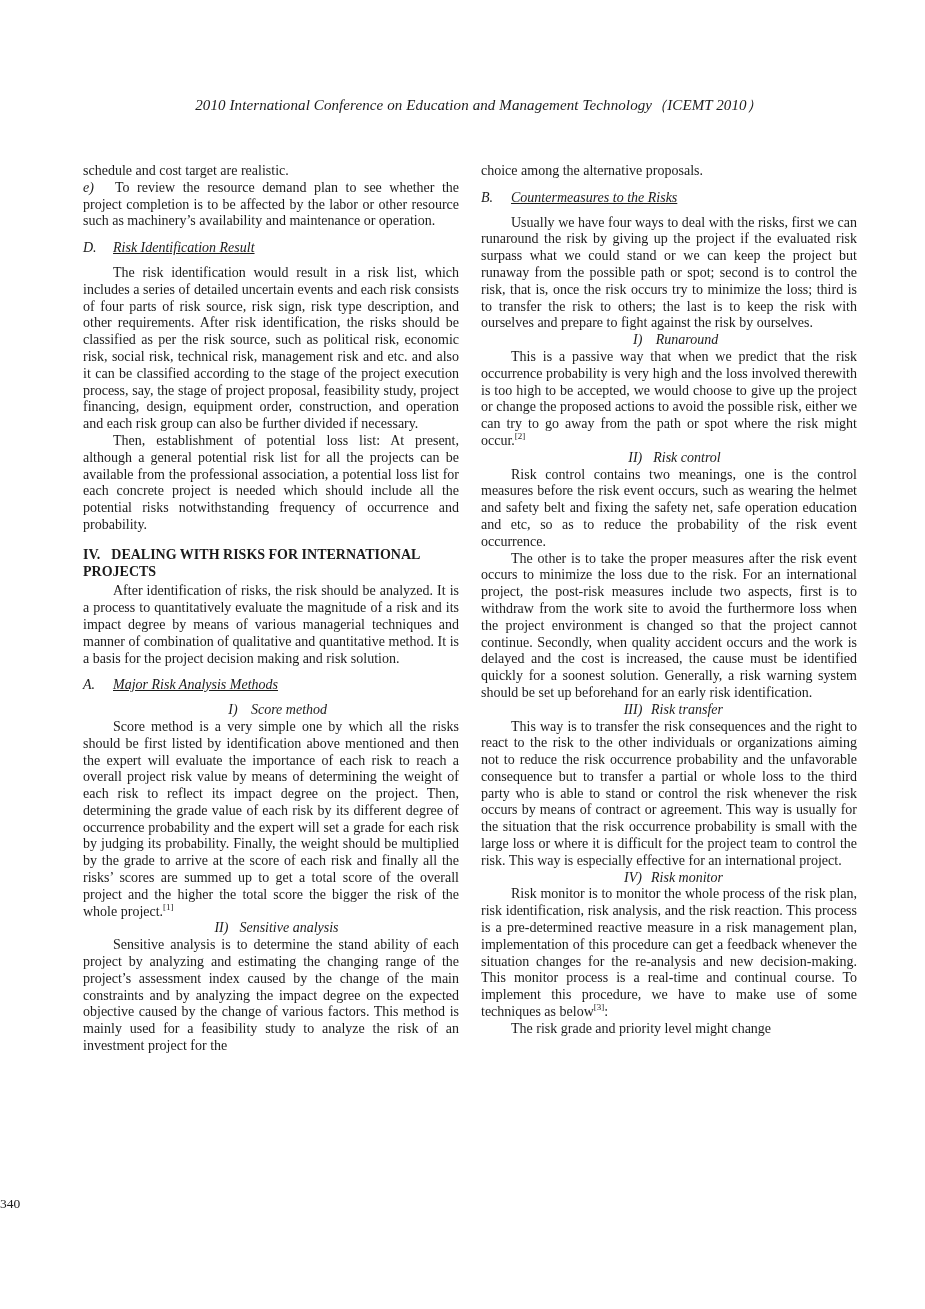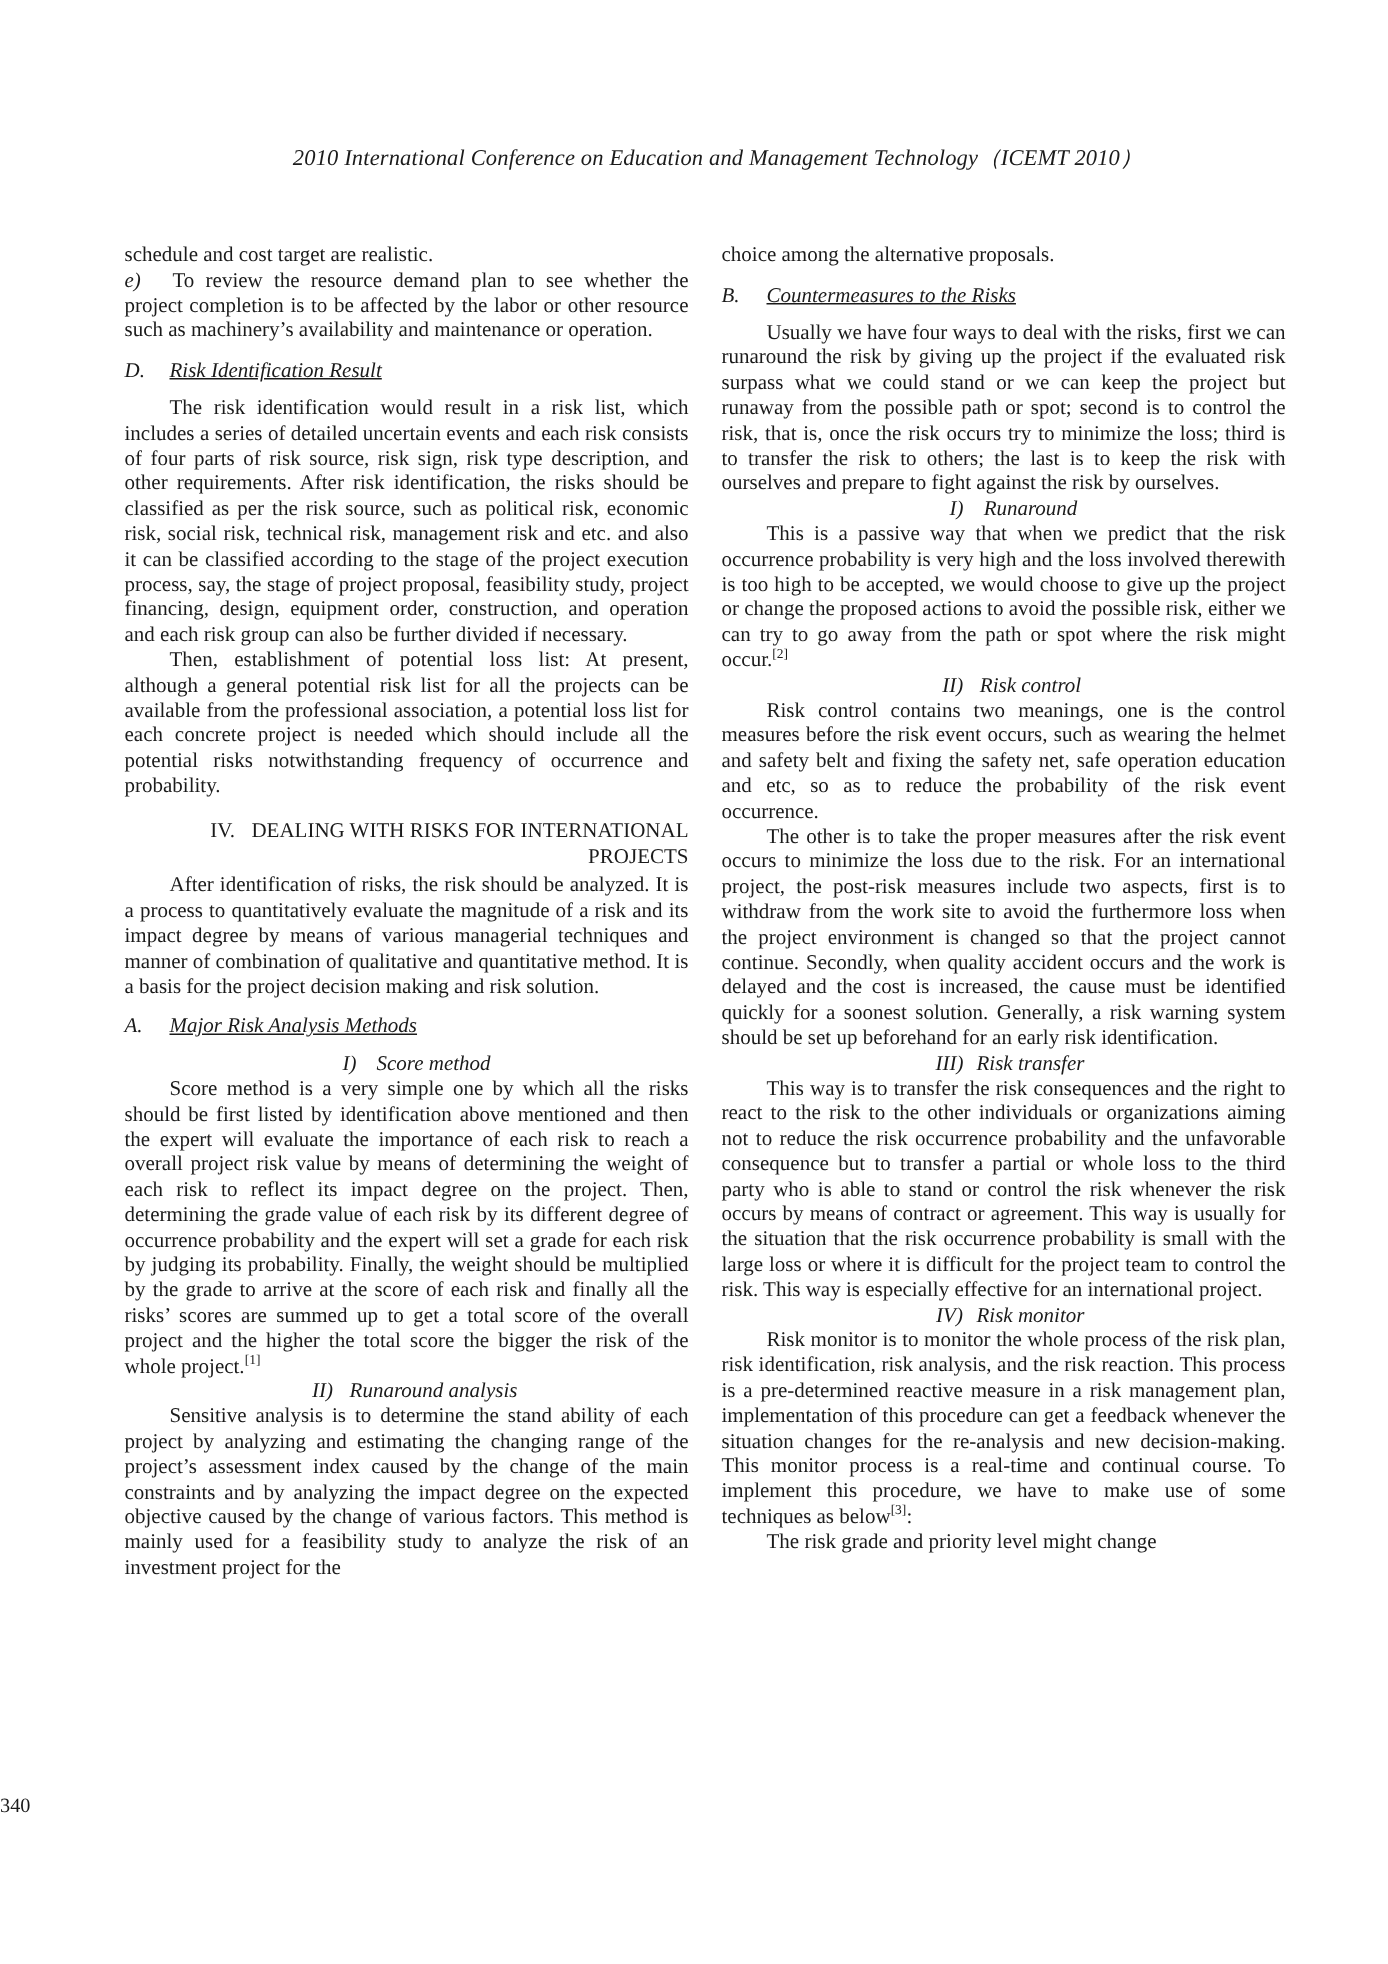--- a/index.html
+++ b/index.html
@@ -38,22 +38,22 @@
   }
   .h-letter .lbl { display:inline-block; width:30px; }
   .h-roman {
     margin:0; padding:0;
     font-style:italic; font-weight:normal; font-size:14px;
     text-align:center; text-indent:0;
   }
   .h-roman .lbl { display:inline-block; width:36px; }
   .h-section {
     margin:13px 0 3px; padding:0;
-    font-weight:normal; font-style:normal; font-size:14px;
-    text-align:right; text-indent:0;
+    font-weight:bold; font-style:normal; font-size:14px;
+    text-align:left; text-indent:0;
   }
   .h-section .lbl { margin-right:11px; }
   .lbl-inline { font-style:italic; display:inline-block; width:32px; }
   .footer {
     position:absolute; top:1196px; left:0; width:100%;
     text-align:left; font-size:13.5px;
   }
 </style>
 </head>
 <body>
@@ -66,21 +66,21 @@
     <p class="para cont">schedule and cost target are realistic.</p>
     <p class="para cont"><span class="lbl-inline">e)</span><span>To review the resource demand plan to see whether the project completion is to be affected by the labor or other resource such as machinery’s availability and maintenance or operation.</span></p>
     <h4 class="h-letter"><span class="lbl">D.</span><span>Risk Identification Result</span></h4>
     <p class="para">The risk identification would result in a risk list, which includes a series of detailed uncertain events and each risk consists of four parts of risk source, risk sign, risk type description, and other requirements. After risk identification, the risks should be classified as per the risk source, such as political risk, economic risk, social risk, technical risk, management risk and etc. and also it can be classified according to the stage of the project execution process, say, the stage of project proposal, feasibility study, project financing, design, equipment order, construction, and operation and each risk group can also be further divided if necessary.</p>
     <p class="para">Then, establishment of potential loss list: At present, although a general potential risk list for all the projects can be available from the professional association, a potential loss list for each concrete project is needed which should include all the potential risks notwithstanding frequency of occurrence and probability.</p>
     <h3 class="h-section"><span class="lbl">IV.</span><span>DEALING WITH RISKS FOR INTERNATIONAL PROJECTS</span></h3>
     <p class="para">After identification of risks, the risk should be analyzed. It is a process to quantitatively evaluate the magnitude of a risk and its impact degree by means of various managerial techniques and manner of combination of qualitative and quantitative method. It is a basis for the project decision making and risk solution.</p>
     <h4 class="h-letter"><span class="lbl">A.</span><span>Major Risk Analysis Methods</span></h4>
     <h5 class="h-roman"><span class="lbl">I)</span><span>Score method</span></h5>
     <p class="para"><span>Score method is a very simple one by which all the risks should be first listed by identification above mentioned and then the expert will evaluate the importance of each risk to reach a overall project risk value by means of determining the weight of each risk to reflect its impact degree on the project. Then, determining the grade value of each risk by its different degree of occurrence probability and the expert will set a grade for each risk by judging its probability. Finally, the weight should be multiplied by the grade to arrive at the score of each risk and finally all the risks’ scores are summed up to get a total score of the overall project and the higher the total score the bigger the risk of the whole project.</span><sup class="ref">[1]</sup></p>
-    <h5 class="h-roman"><span class="lbl">II)</span><span>Runaround analysis</span></h5>
+    <h5 class="h-roman"><span class="lbl">II)</span><span>Sensitive analysis</span></h5>
     <p class="para">Sensitive analysis is to determine the stand ability of each project by analyzing and estimating the changing range of the project’s assessment index caused by the change of the main constraints and by analyzing the impact degree on the expected objective caused by the change of various factors. This method is mainly used for a feasibility study to analyze the risk of an investment project for the</p>
   </div>
 
   <div class="col">
     <p class="para cont">choice among the alternative proposals.</p>
     <h4 class="h-letter"><span class="lbl">B.</span><span>Countermeasures to the Risks</span></h4>
     <p class="para">Usually we have four ways to deal with the risks, first we can runaround the risk by giving up the project if the evaluated risk surpass what we could stand or we can keep the project but runaway from the possible path or spot; second is to control the risk, that is, once the risk occurs try to minimize the loss; third is to transfer the risk to others; the last is to keep the risk with ourselves and prepare to fight against the risk by ourselves.</p>
     <h5 class="h-roman"><span class="lbl">I)</span><span>Runaround</span></h5>
     <p class="para"><span>This is a passive way that when we predict that the risk occurrence probability is very high and the loss involved therewith is too high to be accepted, we would choose to give up the project or change the proposed actions to avoid the possible risk, either we can try to go away from the path or spot where the risk might occur.</span><sup class="ref">[2]</sup></p>
     <h5 class="h-roman"><span class="lbl">II)</span><span>Risk control</span></h5>

